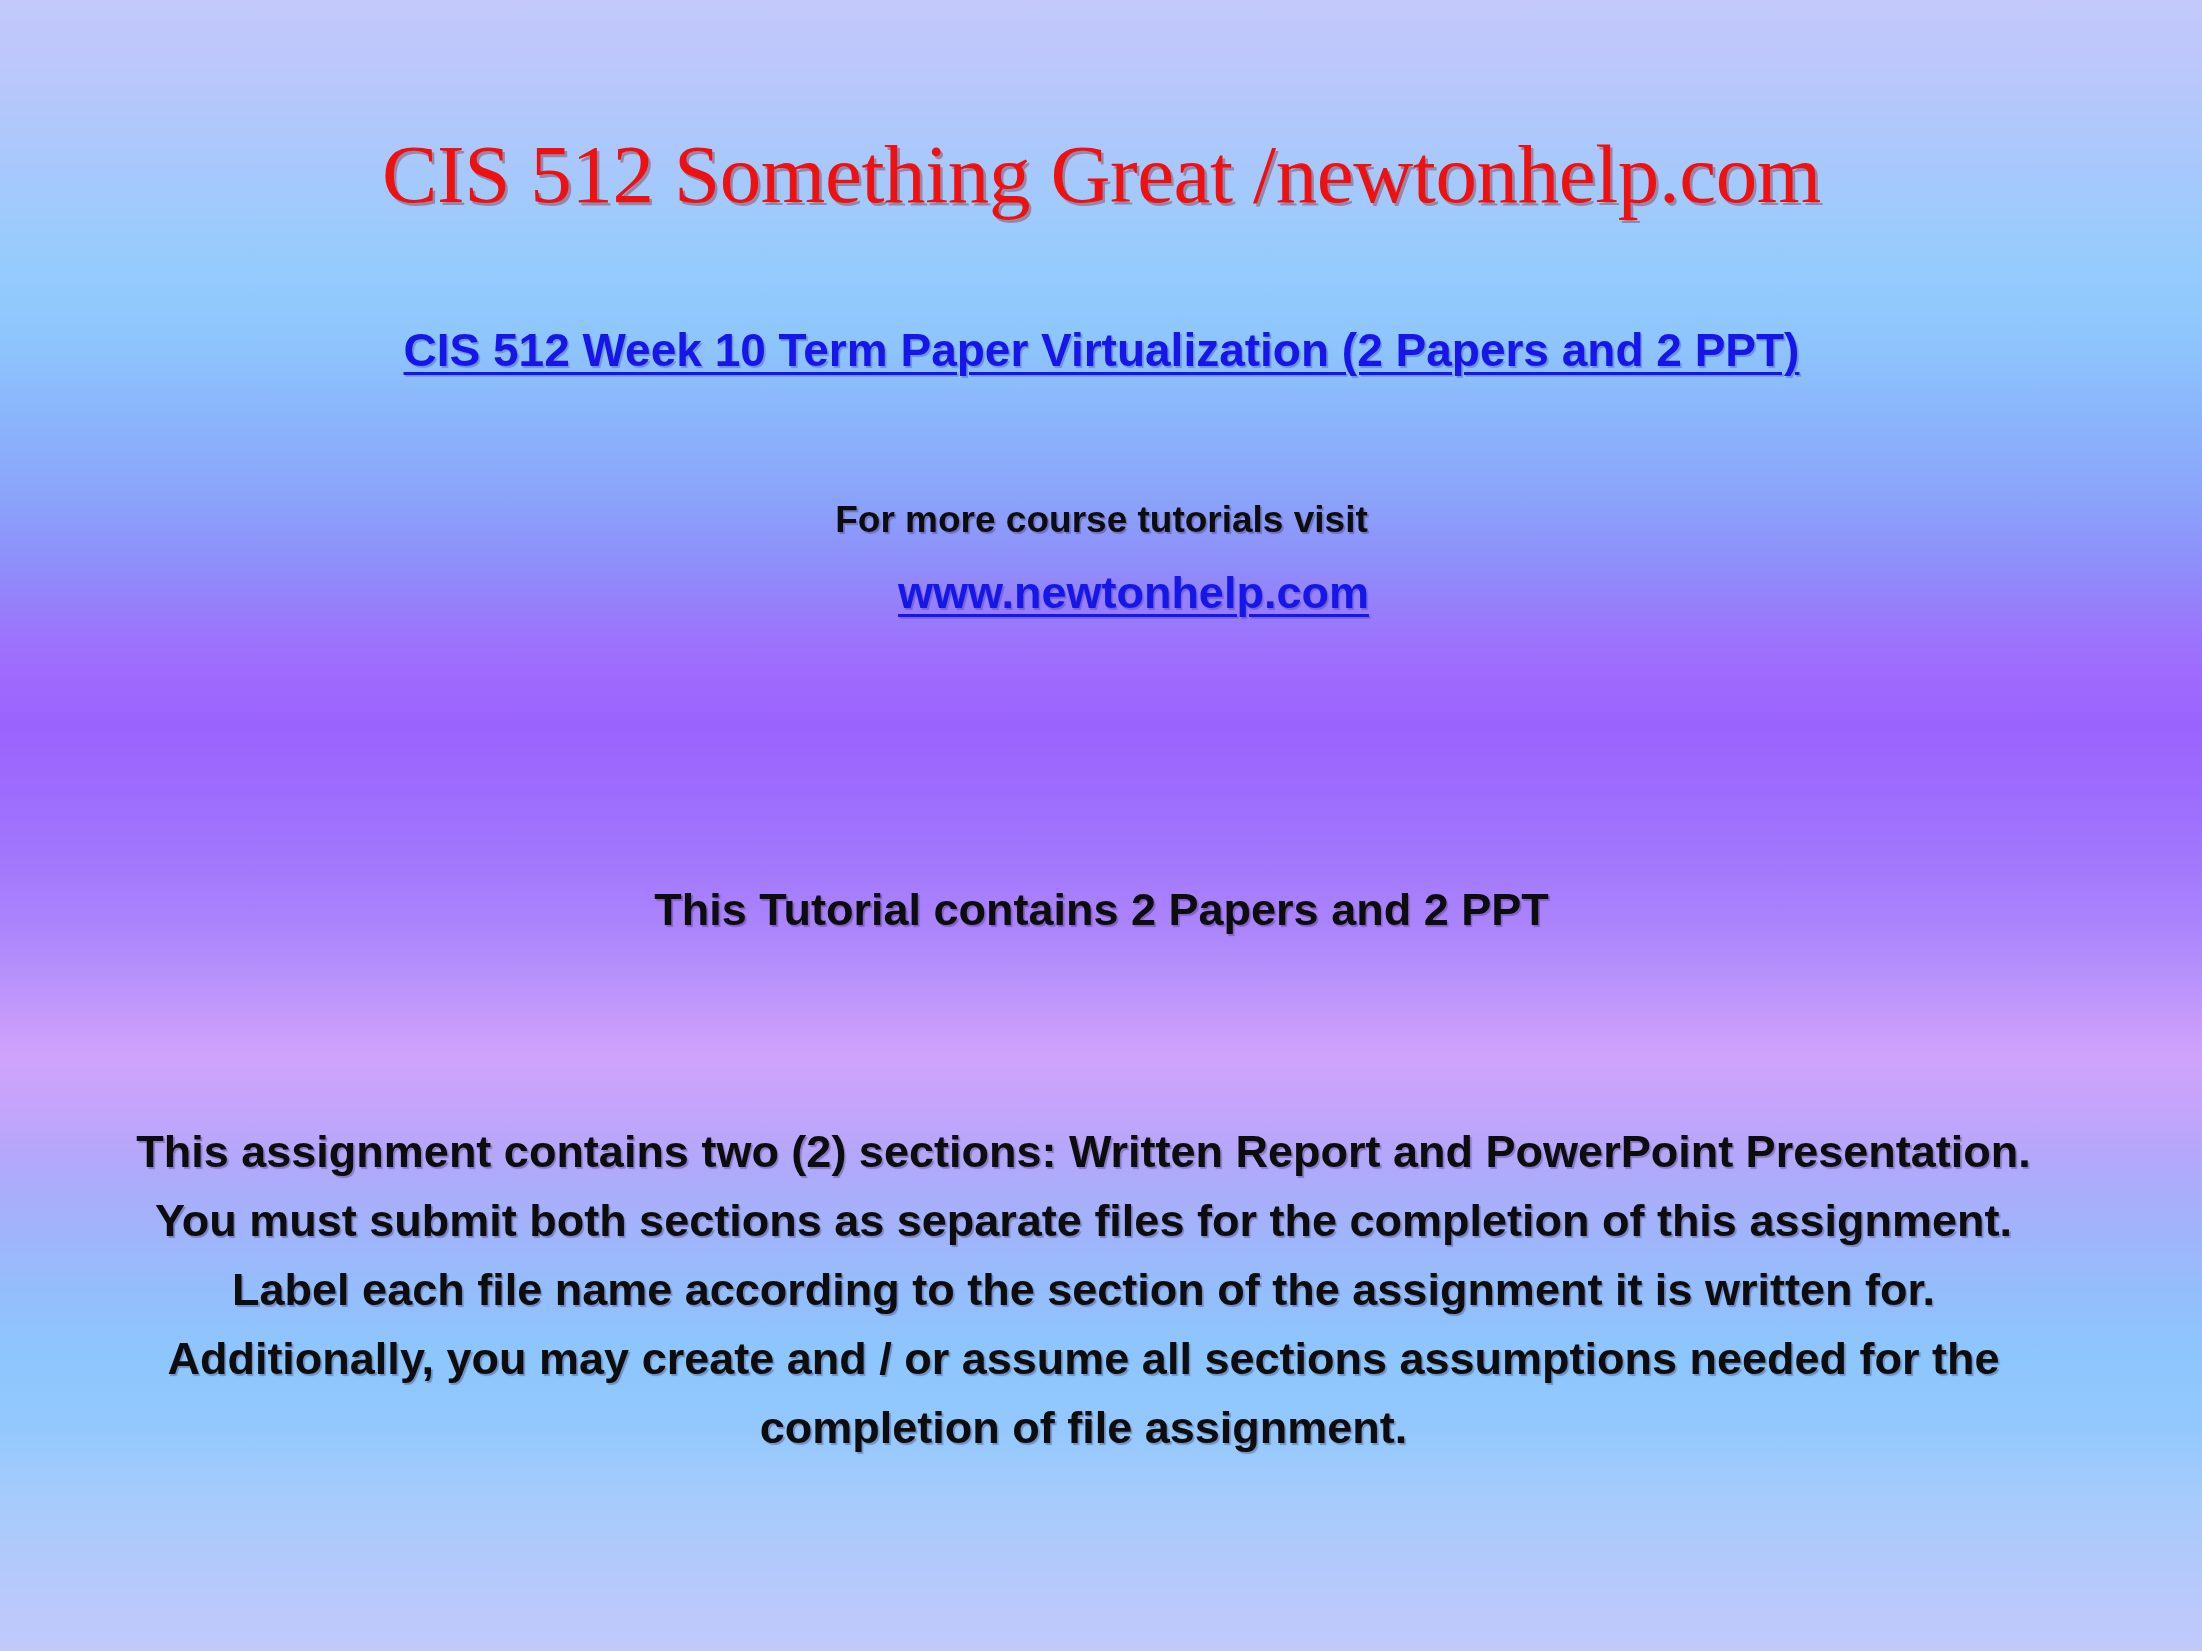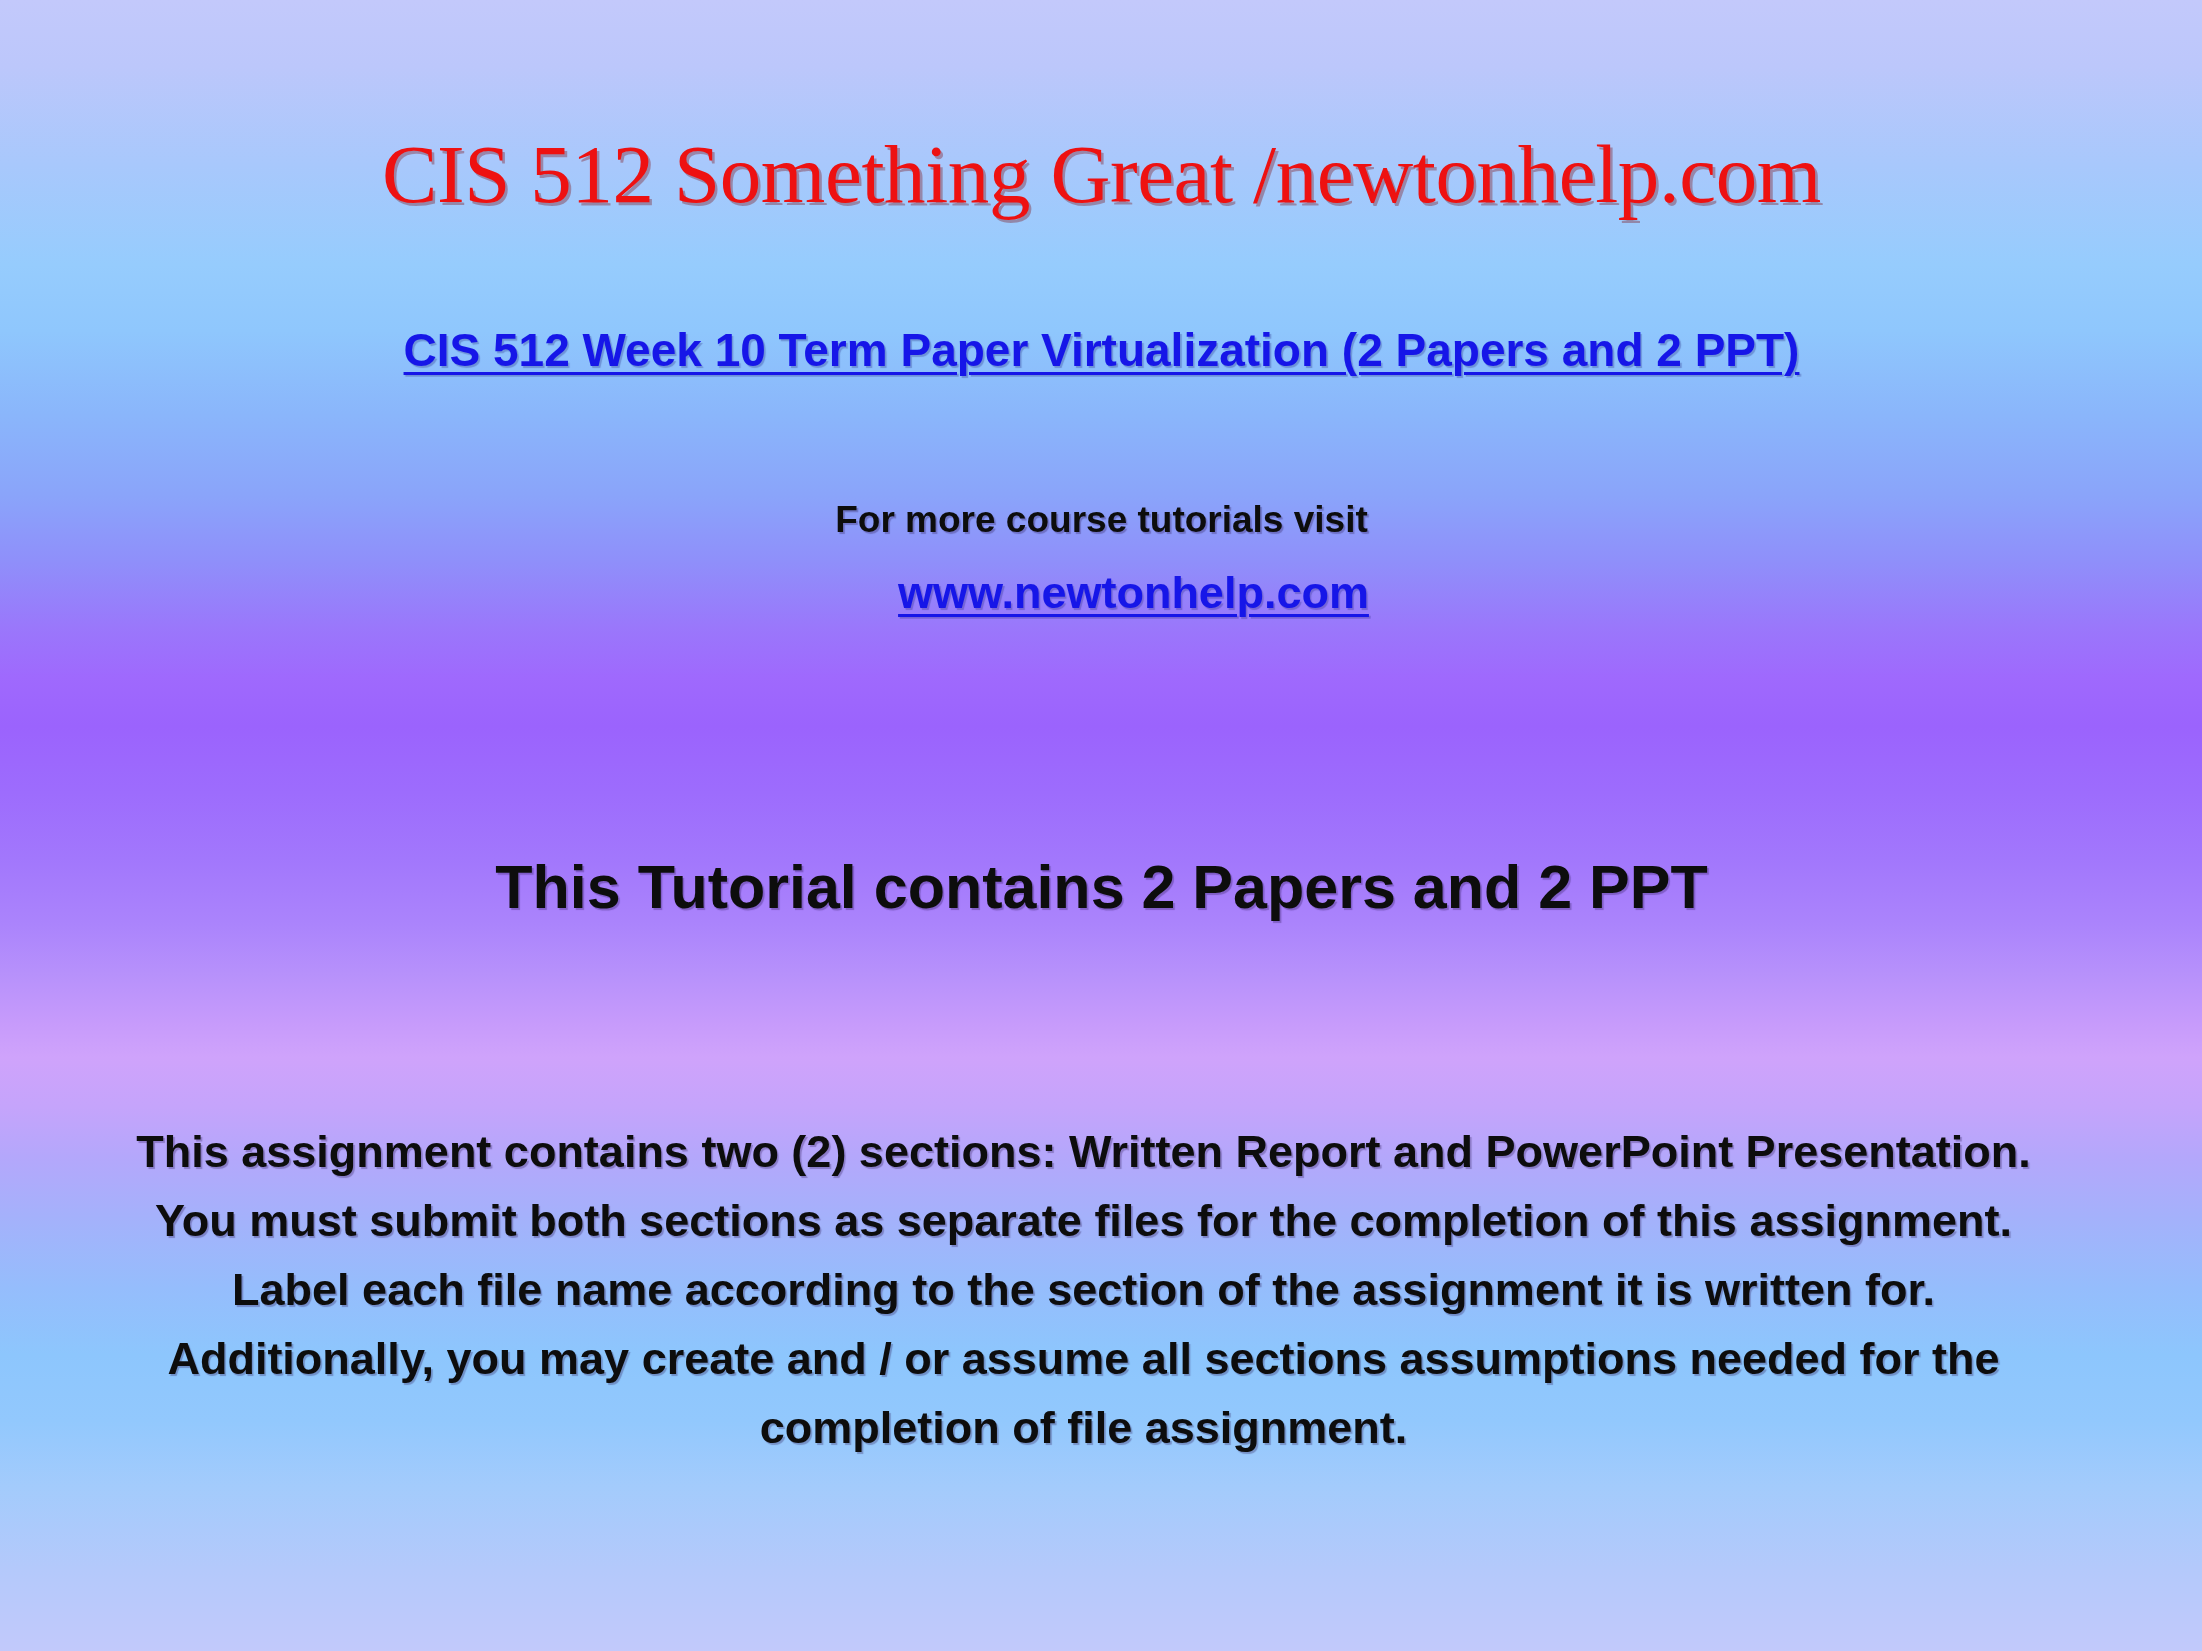--- a/index.html
+++ b/index.html
@@ -106,22 +106,22 @@
   .tutorials-visit {
     top: 499px;
     font-size: 37px;
   }
   .site-link {
     top: 568px;
     font-size: 45px;
     padding-left: 32px;
   }
   .tutorial-contains {
-    top: 852px;
-    font-size: 61px;
+    top: 884px;
+    font-size: 45px;
   }
 
   
   .paragraph {
     position: absolute;
     left: 51px;
     top: 1117px;
     width: 2065px;
     text-align: center;
     font-family: "Liberation Sans", "DejaVu Sans", sans-serif;

